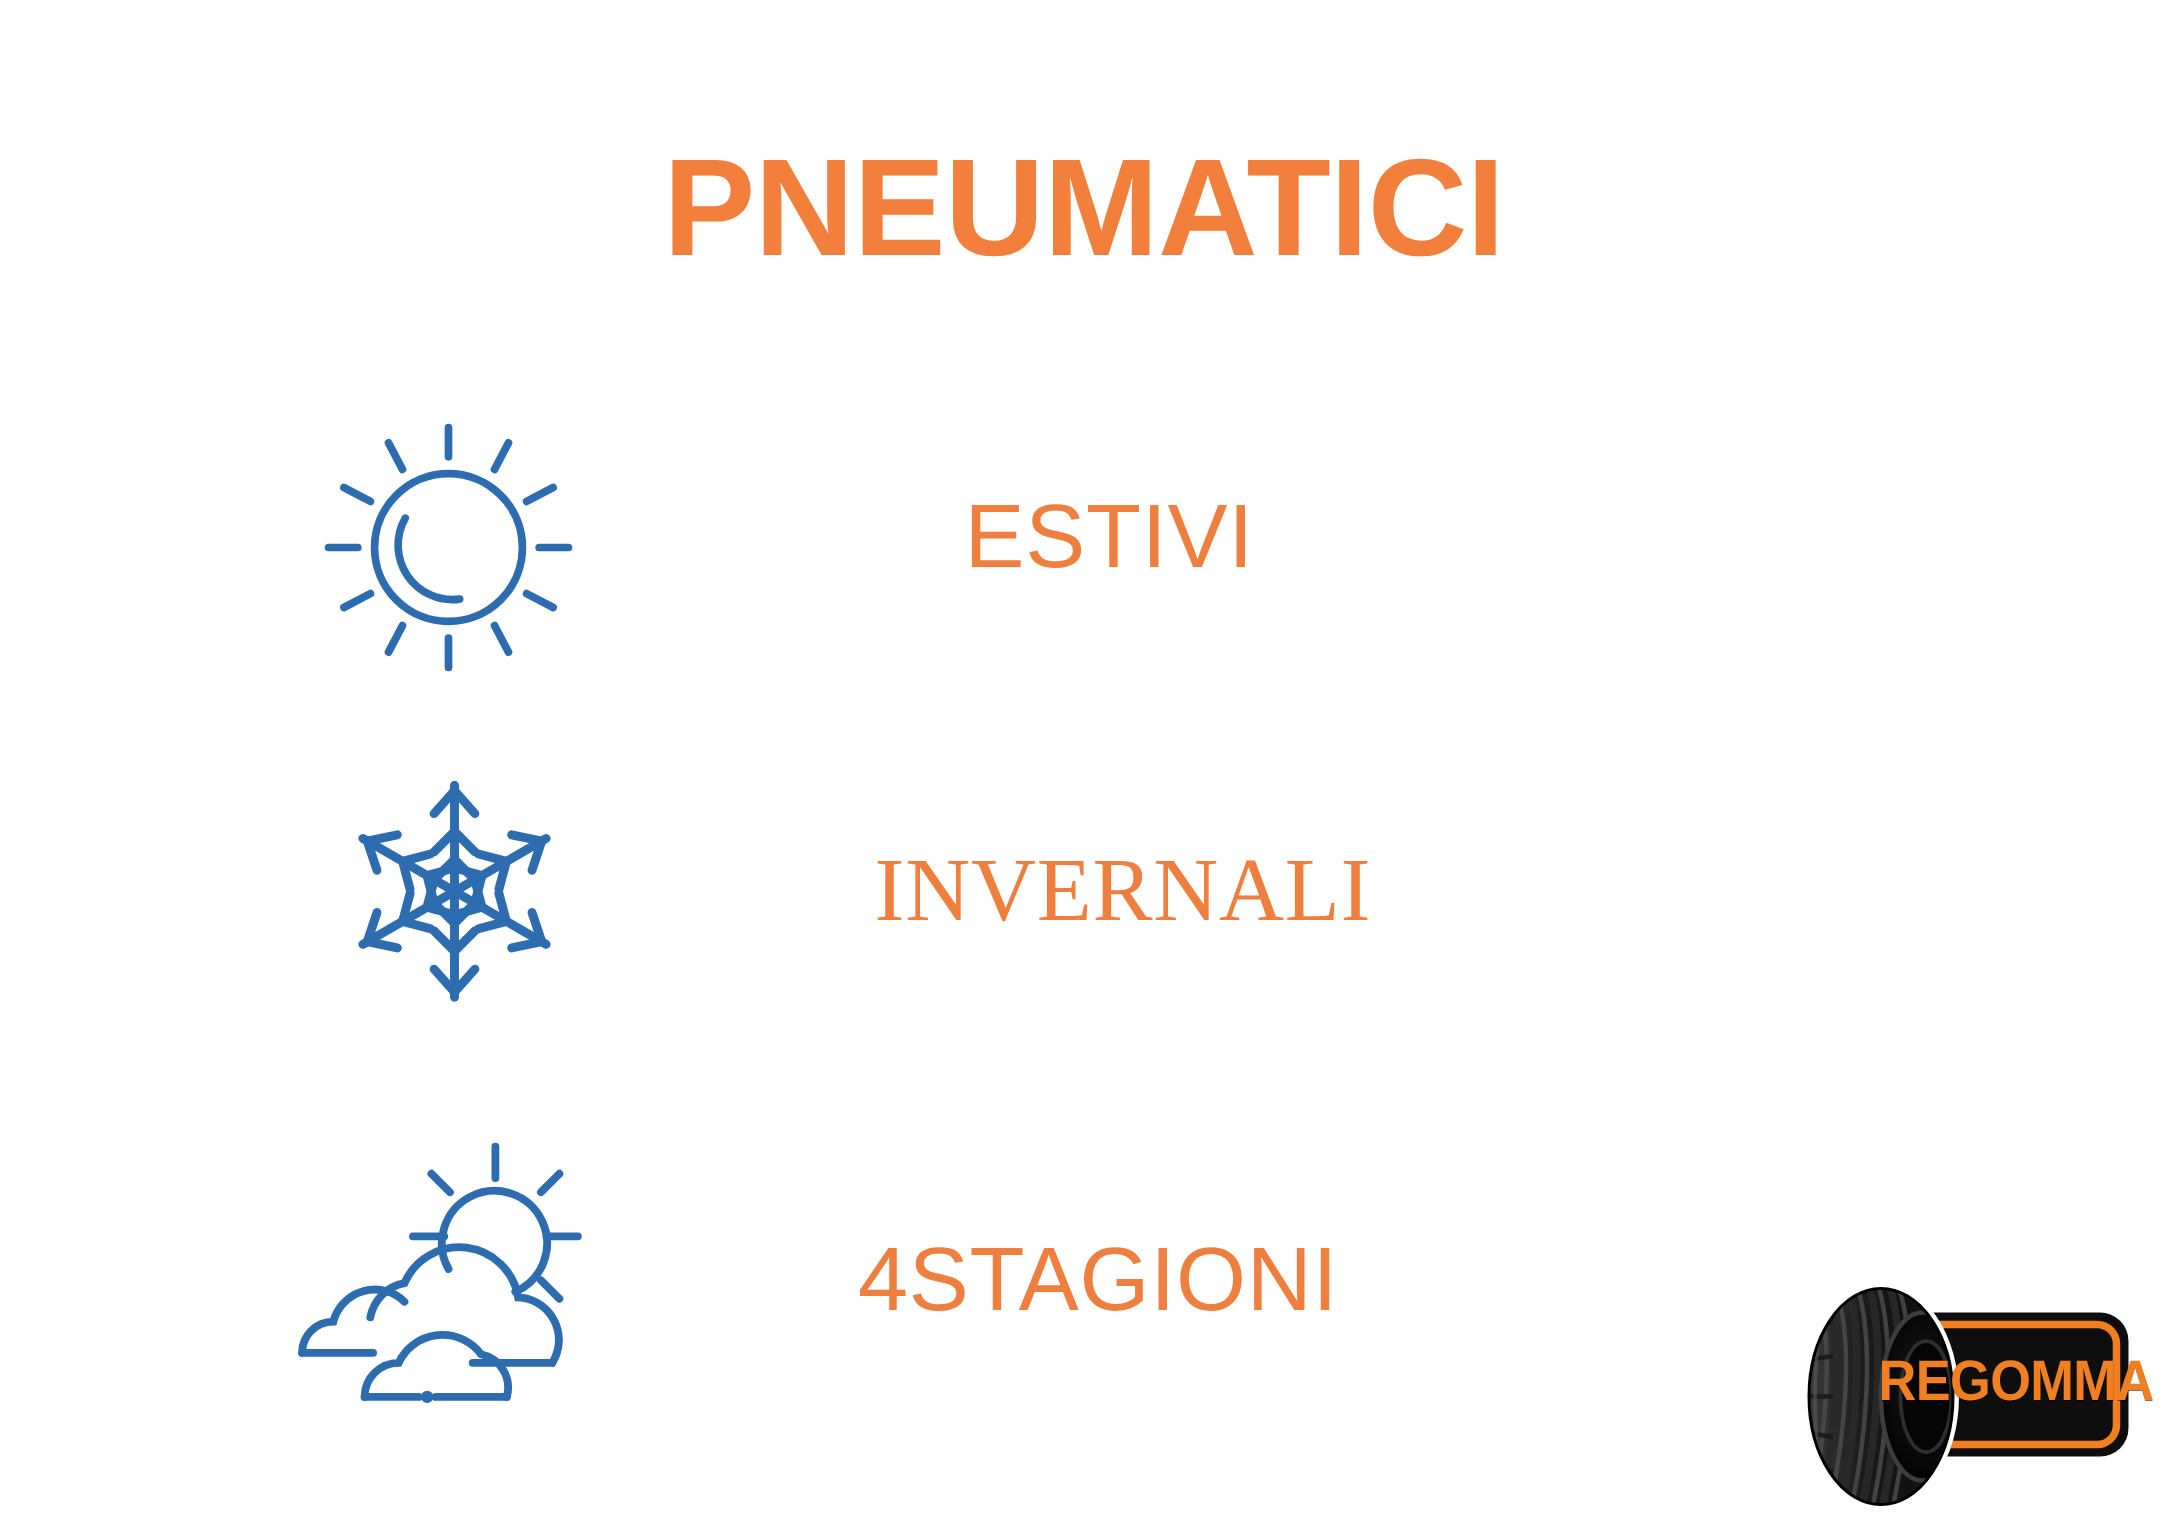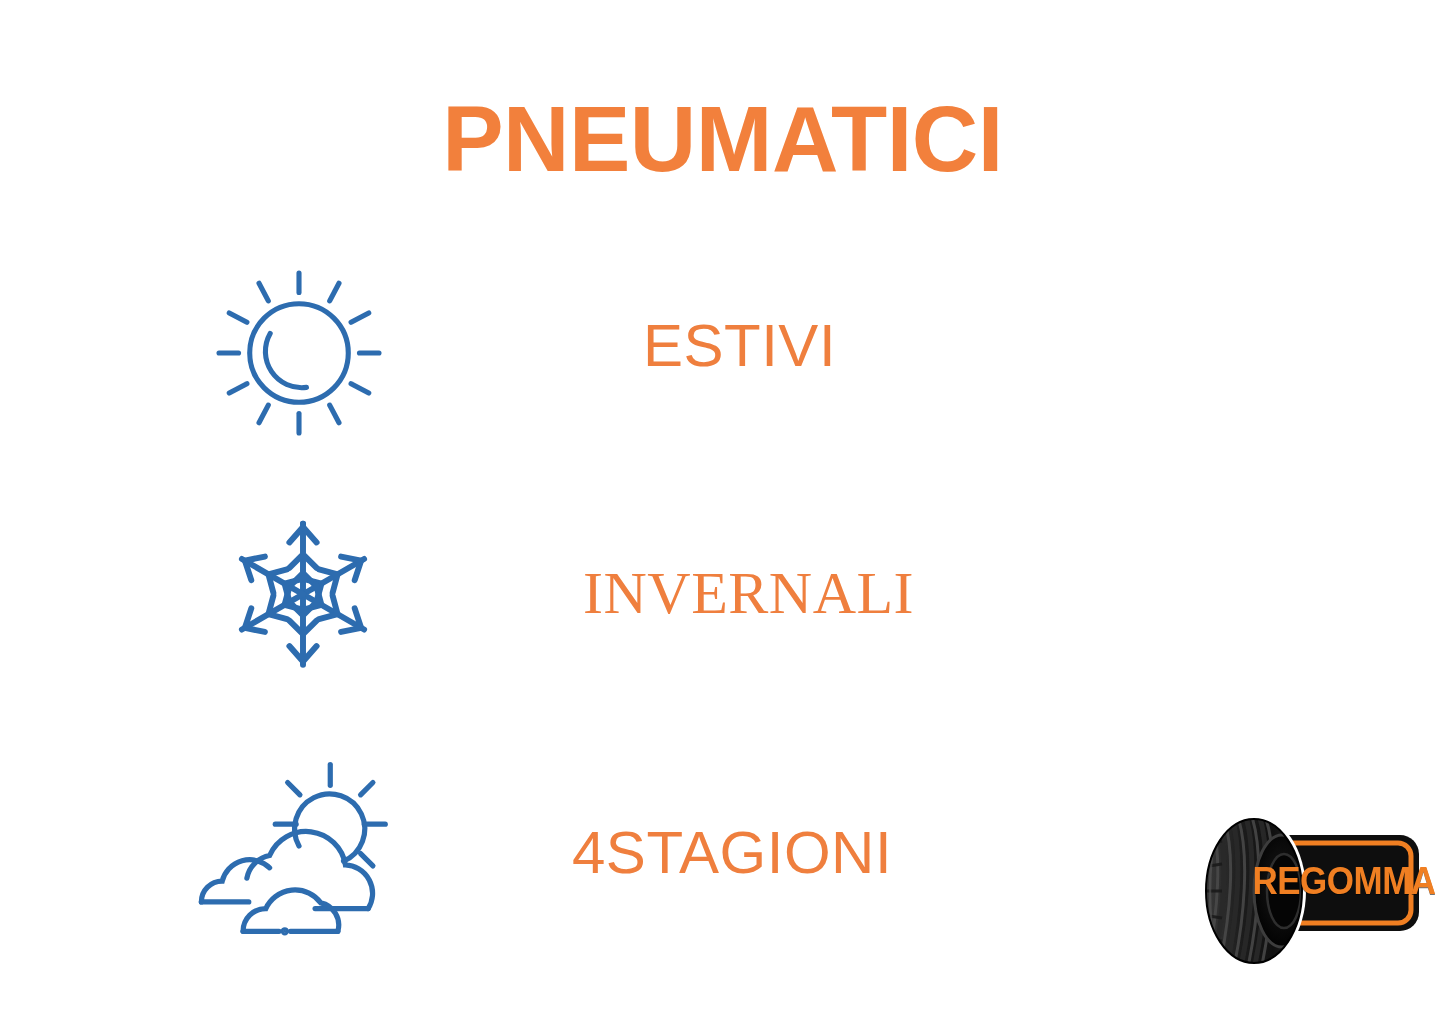--- a/index.html
+++ b/index.html
@@ -35,21 +35,21 @@
     white-space: nowrap;
   }
 
   
   .row {
     position: absolute;
     left: 0;
     width: 1445px;
     height: 200px;
   }
-  #row-estivi      { top: 250px; }
+  #row-estivi      { top: 262px; }
   #row-invernali   { top: 495px; font-family: Liberation Serif, serif; }
   #row-4stagioni   { top: 745px; }
 
   .row-icon {
     position: absolute;
     top: 0;
     display: block;
   }
   #icon-sun        { left: 206px; top: 10px;  width: 186px; height: 186px; }
   #icon-snowflake  { left: 218px; top: 10px;  width: 170px; height: 180px; }
@@ -65,21 +65,21 @@
     letter-spacing: 0.5px;
   }
   #label-estivi    { left: 643px; top: 66px; }
   #label-invernali { left: 583px; top: 68px; }
   #label-4stagioni { left: 572px; top: 78px; }
 
   
   #logo {
     position: absolute;
     left: 1196px;
-    top: 815px;
+    top: 855px;
     width: 235px;
     height: 158px;
   }
   #logo svg { display: block; width: 100%; height: 100%; }
   #logo-wordmark {
     position: absolute;
     left: 70px;
     top: 41px;
     width: 156px;
     height: 50px;

